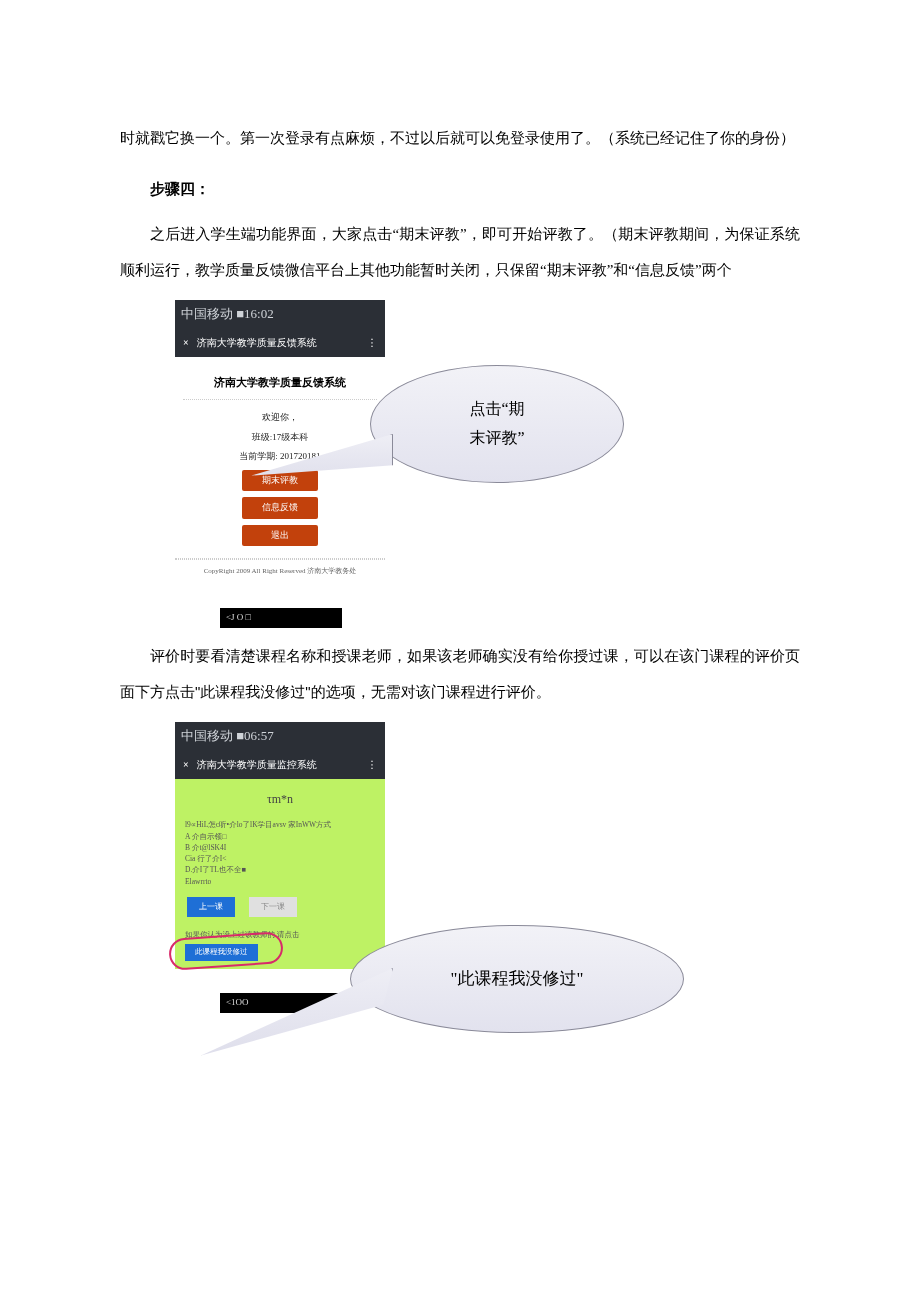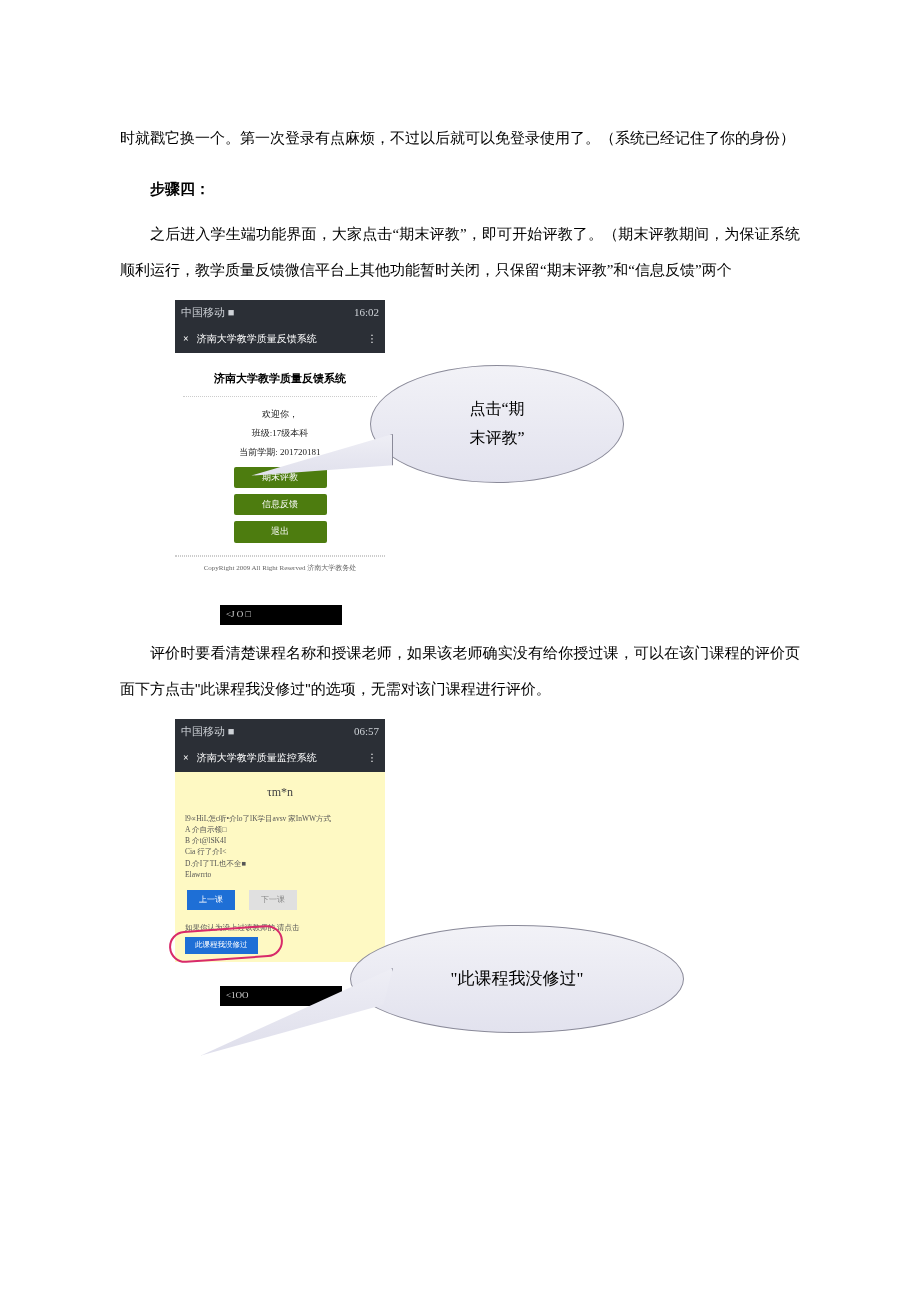--- a/index.html
+++ b/index.html
@@ -33,24 +33,24 @@
   }
   
   .phone1-wrap {
     position: relative;
     margin-left: 55px;
     width: 210px;
   }
   .phone-statusbar {
     background: #2b2f36;
     color: #cfd3d8;
-    font-size: 11px;
+    font-size: 13px;
     padding: 3px 6px;
     display: flex;
-    justify-content: space-between;
+    justify-content: flex-start;
   }
   .phone-titlebar {
     background: #2b2f36;
     color: #fff;
     font-size: 10px;
     padding: 6px 8px;
     display: flex;
     align-items: center;
     gap: 8px;
   }
@@ -63,23 +63,23 @@
   }
   .phone-body1 .big-title {
     font-weight: bold; font-size: 11px; margin: 6px 0 10px;
     font-family: "SimSun", serif;
     border-bottom: 1px dotted #ccc;
     padding-bottom: 8px;
   }
   .phone-body1 .line { font-size: 9px; margin: 4px 0; color: #222; }
   .phone-body1 .btn {
     display: block;
-    width: 93px;
+    width: 76px;
     margin: 6px auto;
-    background: #4d7c0f;
+    background: #c2410c;
     color: #fff;
     font-size: 9px;
     padding: 3px 0;
     border-radius: 2px;
   }
   .phone-copyright {
     font-size: 7px; color: #666; text-align: center;
     padding: 6px 0;
     border-top: 1px dotted #ccc;
   }
@@ -118,21 +118,21 @@
     border: 1px solid #8a8a99;
     clip-path: polygon(0% 80%, 100% 0%, 100% 60%);
   }
   
   .phone2-wrap {
     position: relative;
     margin-left: 55px;
     width: 210px;
   }
   .phone-body2 {
-    background: #fef9c3;
+    background: #bef264;
     padding: 8px 10px 8px 10px;
     font-size: 8px;
     color: #444;
     min-height: 150px;
     position: relative;
   }
   .phone-body2 .tau {
     text-align: center; font-size: 12px; font-family: serif;
     margin: 2px 0 10px;
   }

